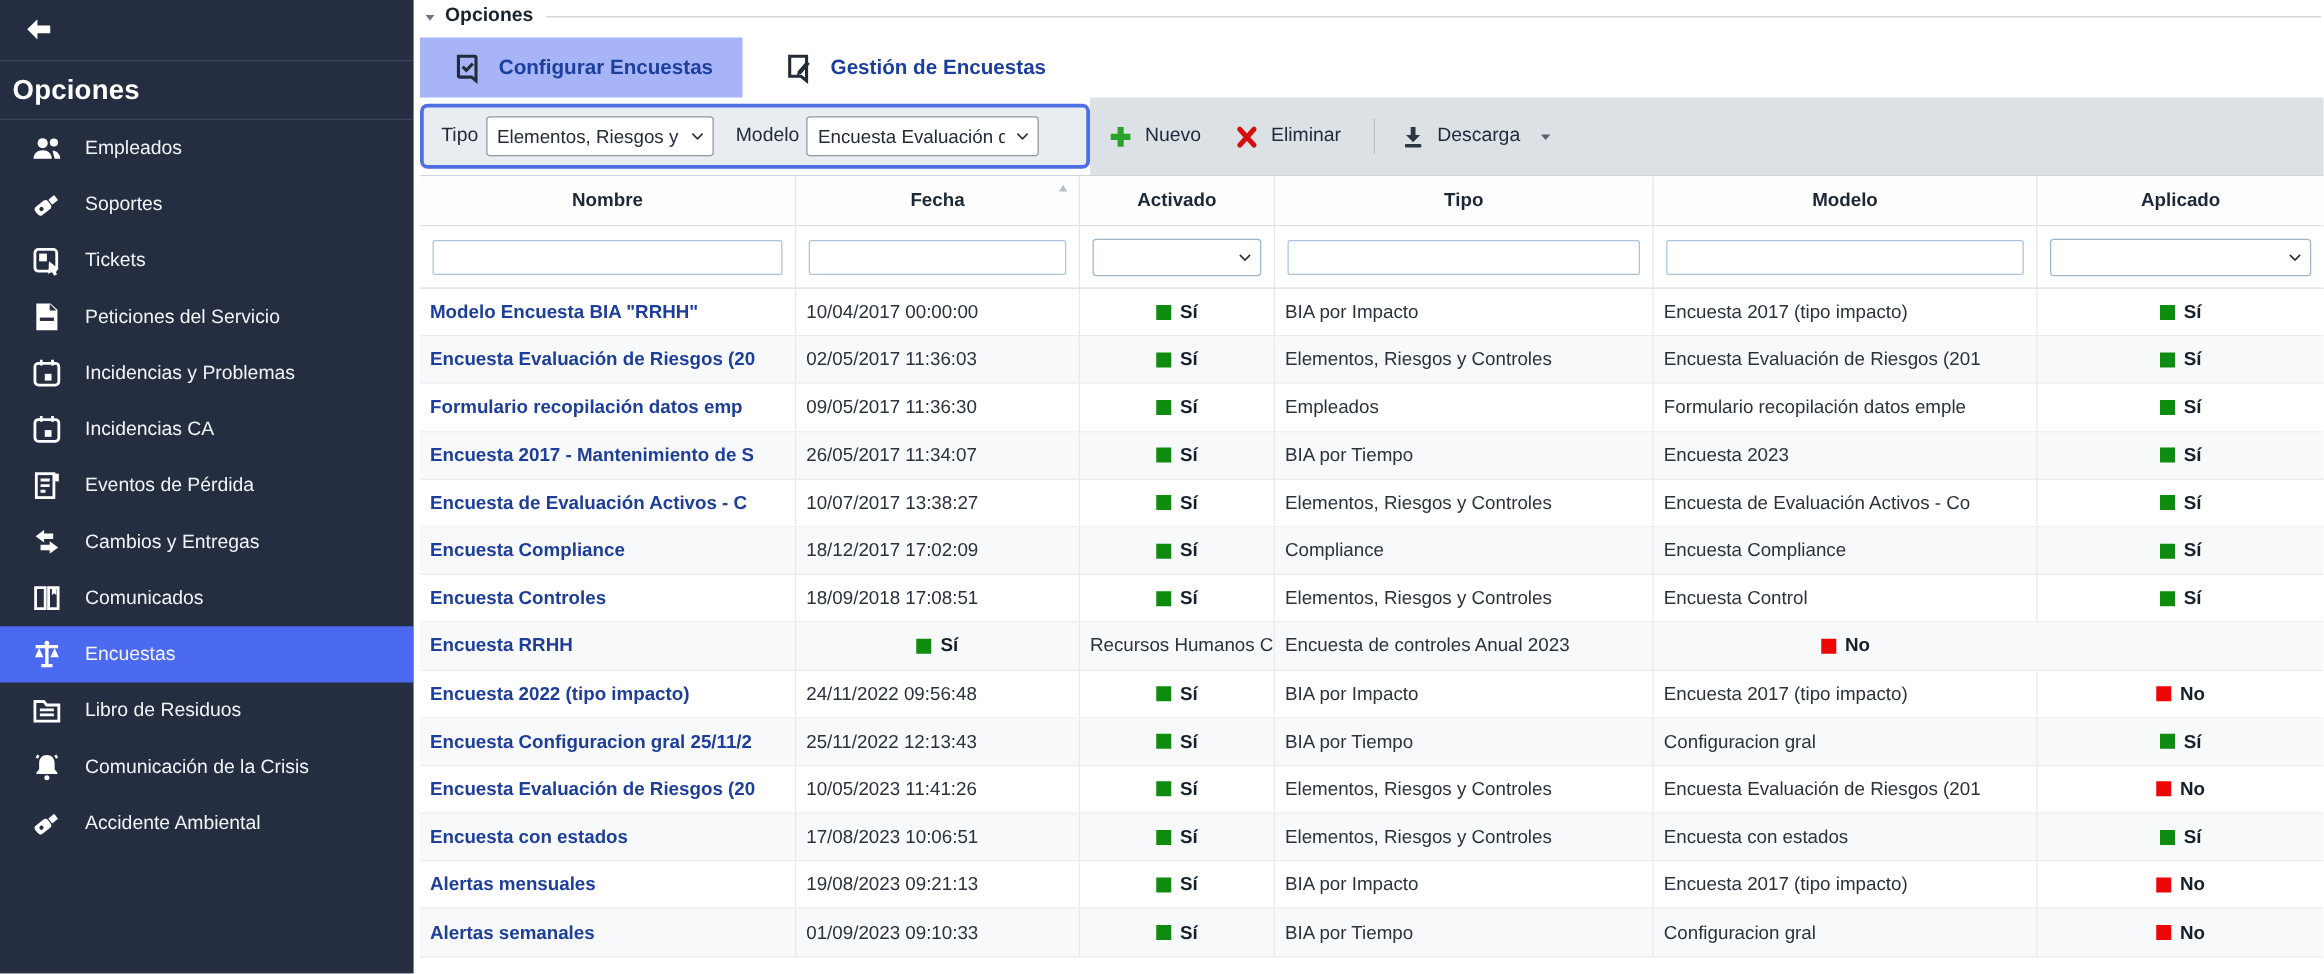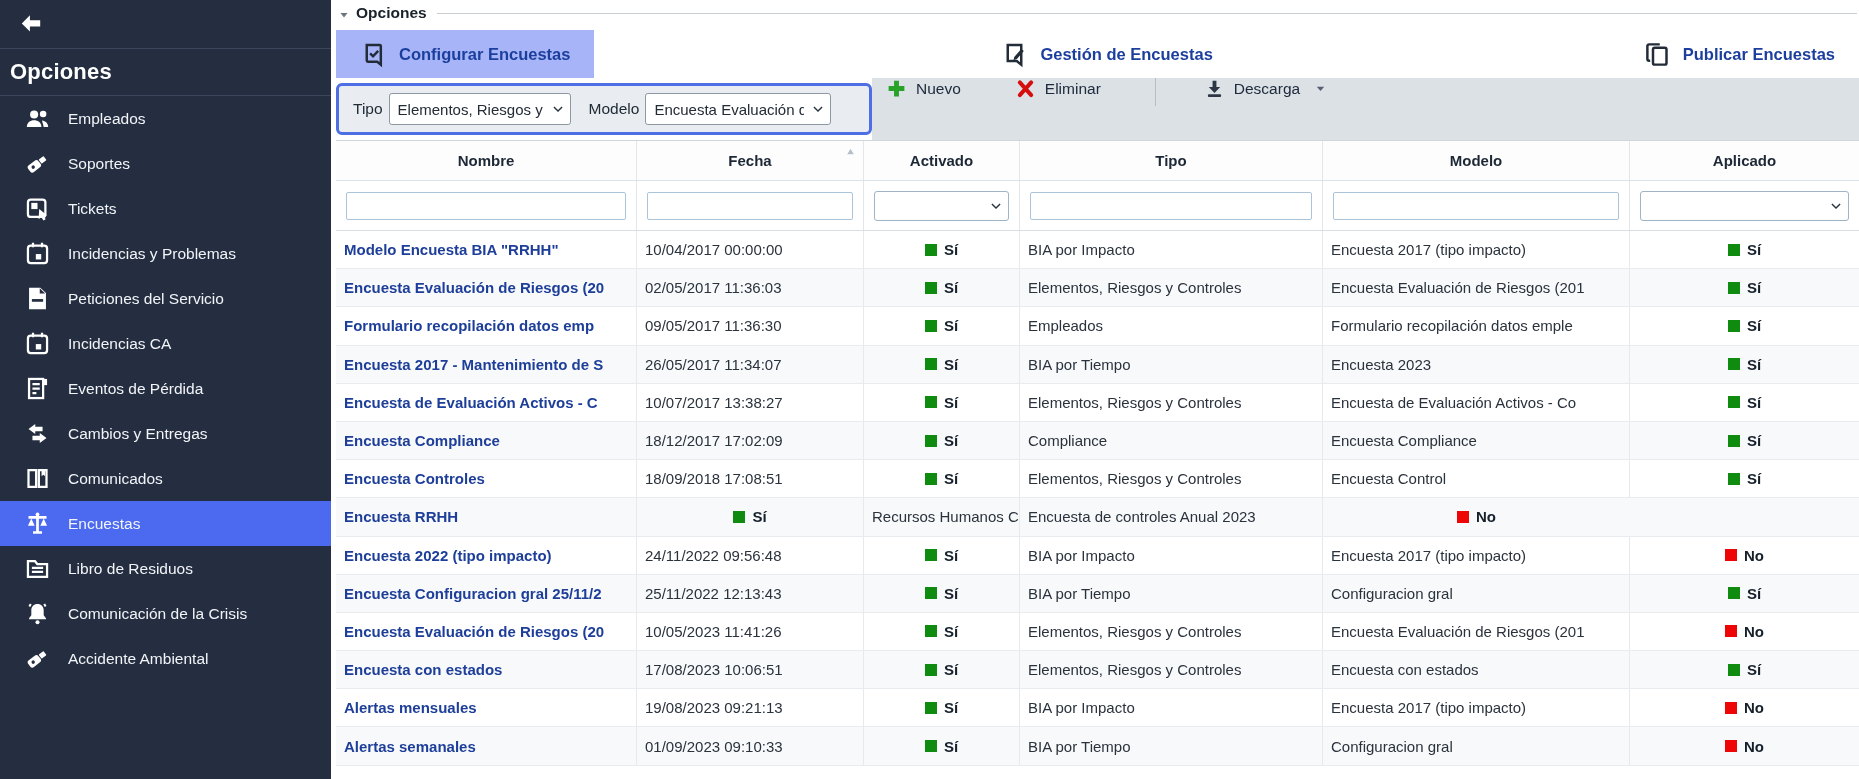--- a/index.html
+++ b/index.html
@@ -22,29 +22,29 @@
 
   
   .main { flex:1; height:100%; background:#fff; position:relative; }
 
   .legend-row { height:26px; display:flex; align-items:center; padding-left:5px; }
   .legend-caret { width:12px; height:12px; color:#4a5560; margin-right:6px; margin-left:2px; }
   .legend-caret svg { width:12px; height:12px; }
   .legend-label { font-size:15.5px; font-weight:bold; color:#1a222c; margin-right:10px; }
   .legend-line { flex:1; border-top:1px solid #c9ced3; margin-top:1px; margin-right:2px; }
 
-  .tabs { height:52px; display:flex; padding-left:5px; padding-top:4px; gap:7px;justify-content:space-between; }
+  .tabs { height:52px; display:flex; padding-left:5px; padding-top:4px; gap:7px; }
   .tab { height:48px; display:flex; align-items:center; gap:12px; padding:0 24px; cursor:pointer; background:transparent; }
   .tab.selected { background:var(--tab-selected-bg,#a7b4f7); }
   .tab-icon { width:27px; height:27px; color:#222b38; }
   .tab-icon svg { width:100%; height:100%; }
   .tab-label { font-size:16.5px; font-weight:bold; color:var(--tab-text,#1c3f9e); white-space:nowrap; }
 
   .toolbar { height:62px; position:relative; }
-  .toolbar-gray { position:absolute; left:541px; top:0; right:0; bottom:0; background:var(--toolbar-bg,#dbe1e5); display:flex; align-items:flex-start; padding-left:14px;gap:28px; }
+  .toolbar-gray { position:absolute; left:541px; top:0; right:0; bottom:0; background:var(--toolbar-bg,#dbe1e5); display:flex; align-items:center; padding-left:14px; }
   .filter-box { position:absolute; left:5px; top:5px; width:536px; height:52px; border:3px solid var(--filter-box-border,#4d6fe3); border-radius:6px; background:#e9edf1; display:flex; align-items:center; padding:0 8px; z-index:2; }
   .filter-box .flabel { font-size:15.5px; color:#202b36; margin:0 6px; white-space:nowrap; }
   .sel-wrap { position:relative; display:inline-block; }
   .sel-wrap select { appearance:none; -webkit-appearance:none; background:#fff; border:1px solid #8d98a3; border-radius:3px; height:32px; font-size:15px; color:#222b36; padding:0 26px 0 8px; font-family:"Liberation Sans",sans-serif; overflow:hidden; }
   .sel-wrap .chev { position:absolute; right:6px; top:50%; transform:translateY(-50%); width:14px; height:14px; pointer-events:none; }
   .sel-wrap .chev svg { width:14px; height:14px; }
   #tipo-select { width:182px; }
   #modelo-select { width:186px; }
 
   .tool-btn { display:flex; align-items:center; gap:9px; cursor:pointer; margin-right:26px; }
@@ -121,34 +121,34 @@
         </div>
         <div class="nav-item">
           <span class="nav-icon"><svg viewBox="0 0 24 24" fill="none" stroke="currentColor" stroke-width="2">
               <rect x="3.5" y="4" width="15.5" height="15.5" rx="2.5"></rect>
               <rect x="6.5" y="7" width="5.5" height="5.5" fill="currentColor" stroke="none"></rect>
               <path d="M13.5 12.5l7 5.5-3 .6 1.8 3-2.1 1.1-1.8-3.1-2.4 2z" fill="currentColor" stroke="none"></path>
             </svg></span>
           <span class="nav-label">Tickets</span>
         </div>
         <div class="nav-item">
-          <span class="nav-icon"><svg viewBox="0 0 24 24" fill="none" stroke="currentColor" stroke-width="2">
-              <rect x="3.5" y="5" width="17" height="15.5" rx="2.5"></rect>
-              <path d="M8 2.5v4M16 2.5v4"></path>
-              <rect x="10.5" y="12.5" width="4.8" height="4.8" fill="currentColor" stroke="none"></rect>
-            </svg></span>
-          <span class="nav-label">Incidencias y Problemas</span>
-        </div>
-        <div class="nav-item">
           <span class="nav-icon"><svg viewBox="0 0 24 24" fill="currentColor">
               <path d="M4.5 2.5h10L19.5 7v14.5h-15z"></path>
               <path d="M14 2.8v4.7h4.8" fill="#242e40"></path>
               <rect x="7" y="12.5" width="10" height="2.4" fill="#242e40"></rect>
             </svg></span>
           <span class="nav-label">Peticiones del Servicio</span>
+        </div>
+        <div class="nav-item">
+          <span class="nav-icon"><svg viewBox="0 0 24 24" fill="none" stroke="currentColor" stroke-width="2">
+              <rect x="3.5" y="5" width="17" height="15.5" rx="2.5"></rect>
+              <path d="M8 2.5v4M16 2.5v4"></path>
+              <rect x="10.5" y="12.5" width="4.8" height="4.8" fill="currentColor" stroke="none"></rect>
+            </svg></span>
+          <span class="nav-label">Incidencias y Problemas</span>
         </div>
         <div class="nav-item">
           <span class="nav-icon"><svg viewBox="0 0 24 24" fill="none" stroke="currentColor" stroke-width="2">
               <rect x="3.5" y="5" width="17" height="15.5" rx="2.5"></rect>
               <path d="M8 2.5v4M16 2.5v4"></path>
               <rect x="10.5" y="12.5" width="4.8" height="4.8" fill="currentColor" stroke="none"></rect>
             </svg></span>
           <span class="nav-label">Incidencias CA</span>
         </div>
         <div class="nav-item">
@@ -227,27 +227,20 @@
               <path d="M9 11l2.6 2.6L16.2 8.8"></path>
             </svg></span>
           <span class="tab-label">Configurar Encuestas</span>
         </div>
         <div class="tab">
           <span class="tab-icon"><svg viewBox="0 0 24 24" fill="none" stroke="currentColor" stroke-width="2.2">
               <path d="M6 3.5h12v17.5l-4-3.2H6z"></path>
               <path d="M11.8 14.2l6.2-7.2 2.3 1.9-6.2 7.2-3 1z" fill="currentColor" stroke="none"></path>
             </svg></span>
           <span class="tab-label">Gestión de Encuestas</span>
-        </div>
-        <div class="tab">
-          <span class="tab-icon"><svg viewBox="0 0 24 24" fill="none" stroke="currentColor" stroke-width="2.2">
-              <rect x="8" y="6" width="12" height="15" rx="1.5"></rect>
-              <path d="M5.5 17.5h-1A1.5 1.5 0 0 1 3 16V4.5A1.5 1.5 0 0 1 4.5 3H14"></path>
-            </svg></span>
-          <span class="tab-label">Publicar Encuestas</span>
         </div>
       </div>
 
     <div class="toolbar">
       <div class="toolbar-gray">
         <div class="tool-btn">
           <span class="tb-icon">
             <svg viewBox="0 0 24 24">
                 <path d="M9.2 3h5.6v6.2H21v5.6h-6.2V21H9.2v-6.2H3V9.2h6.2z" fill="#28a228"></path>
               </svg>

